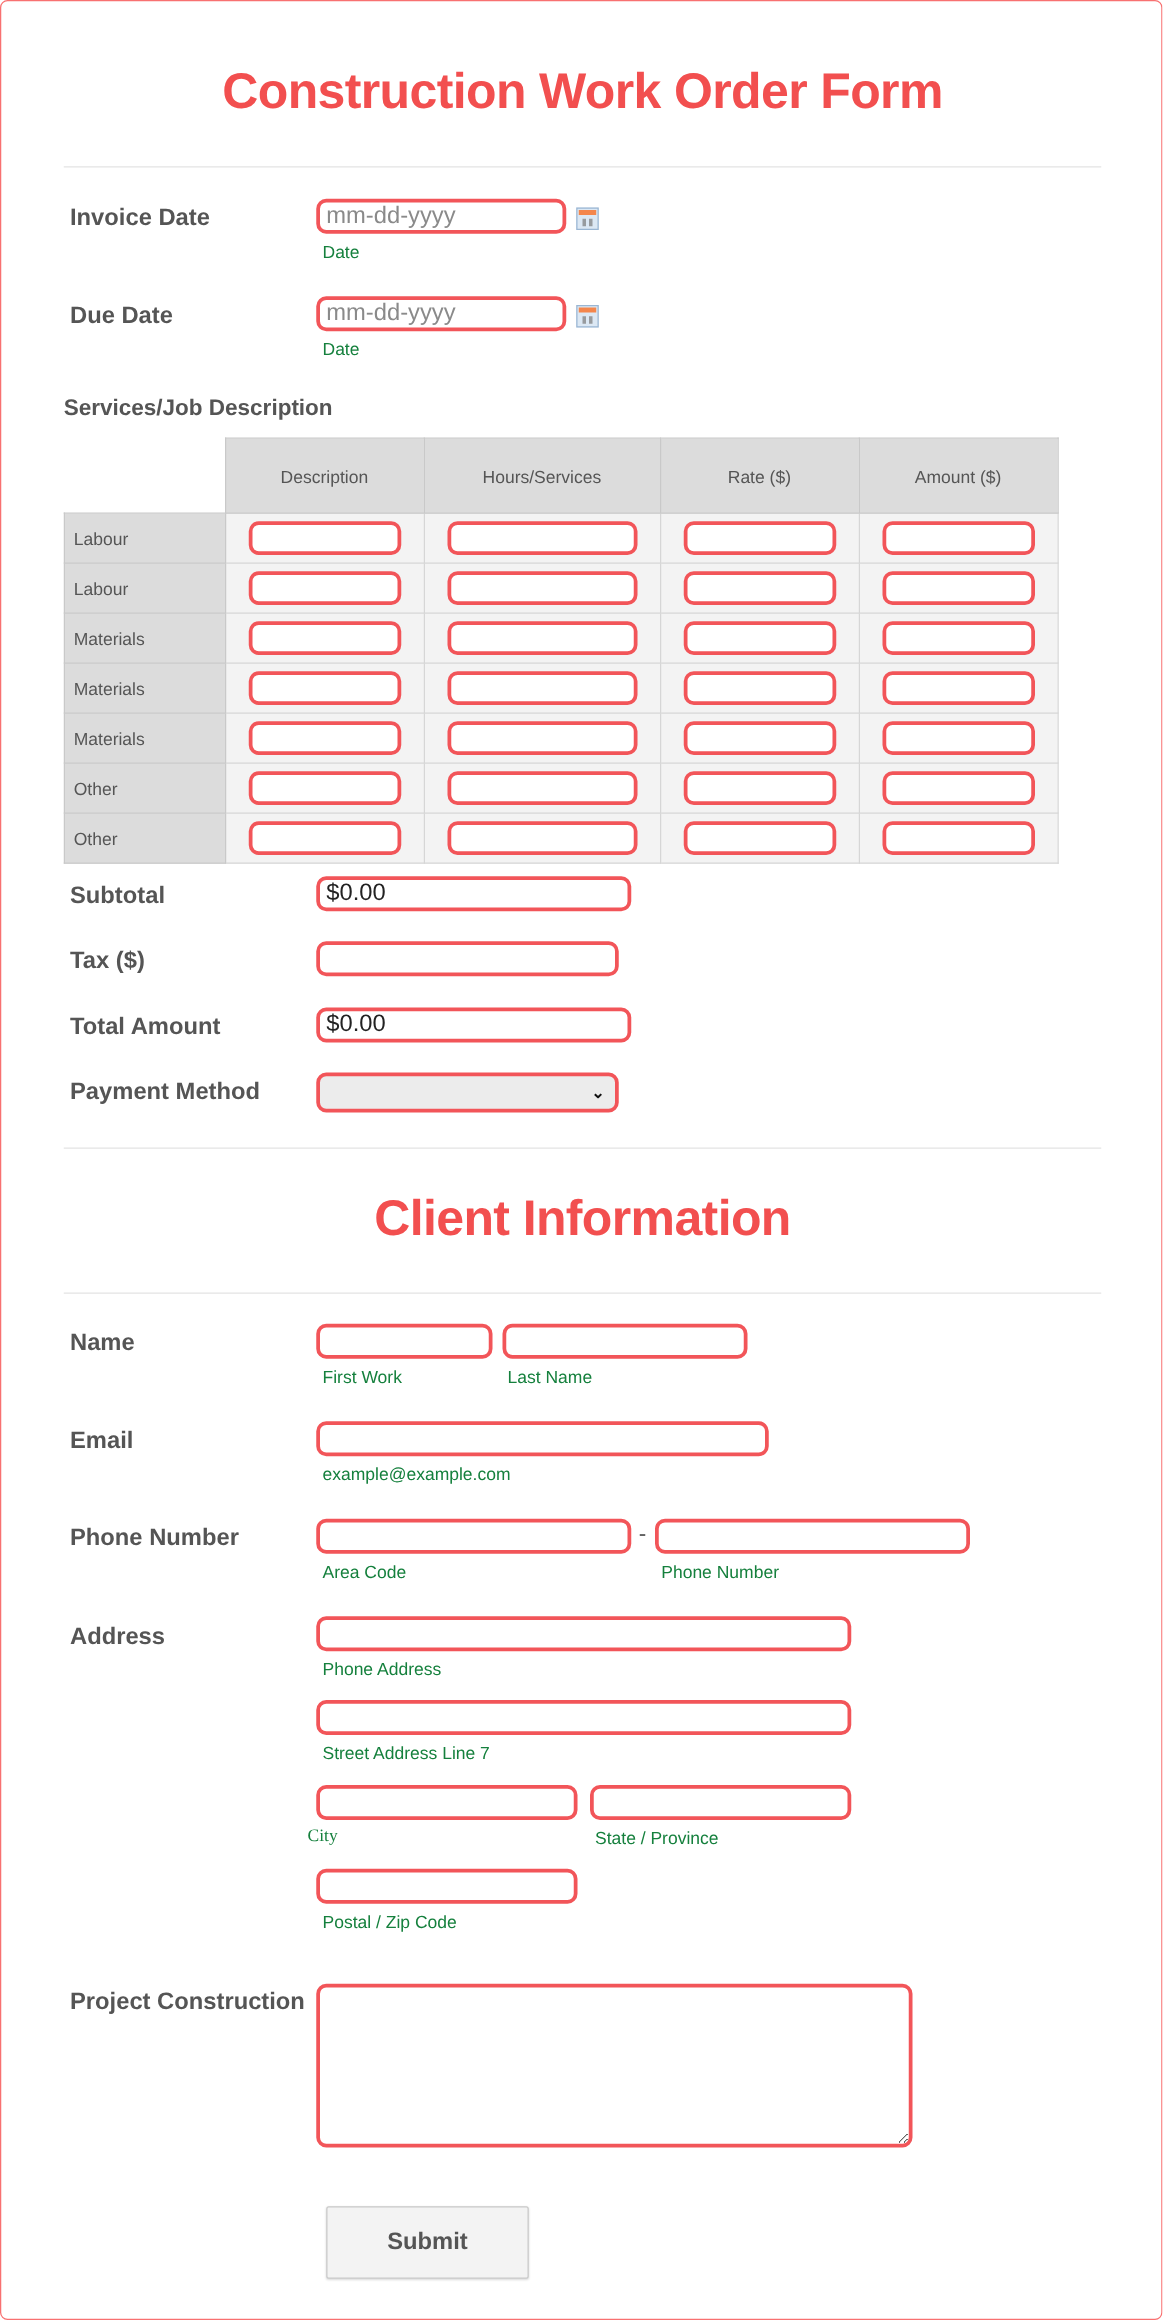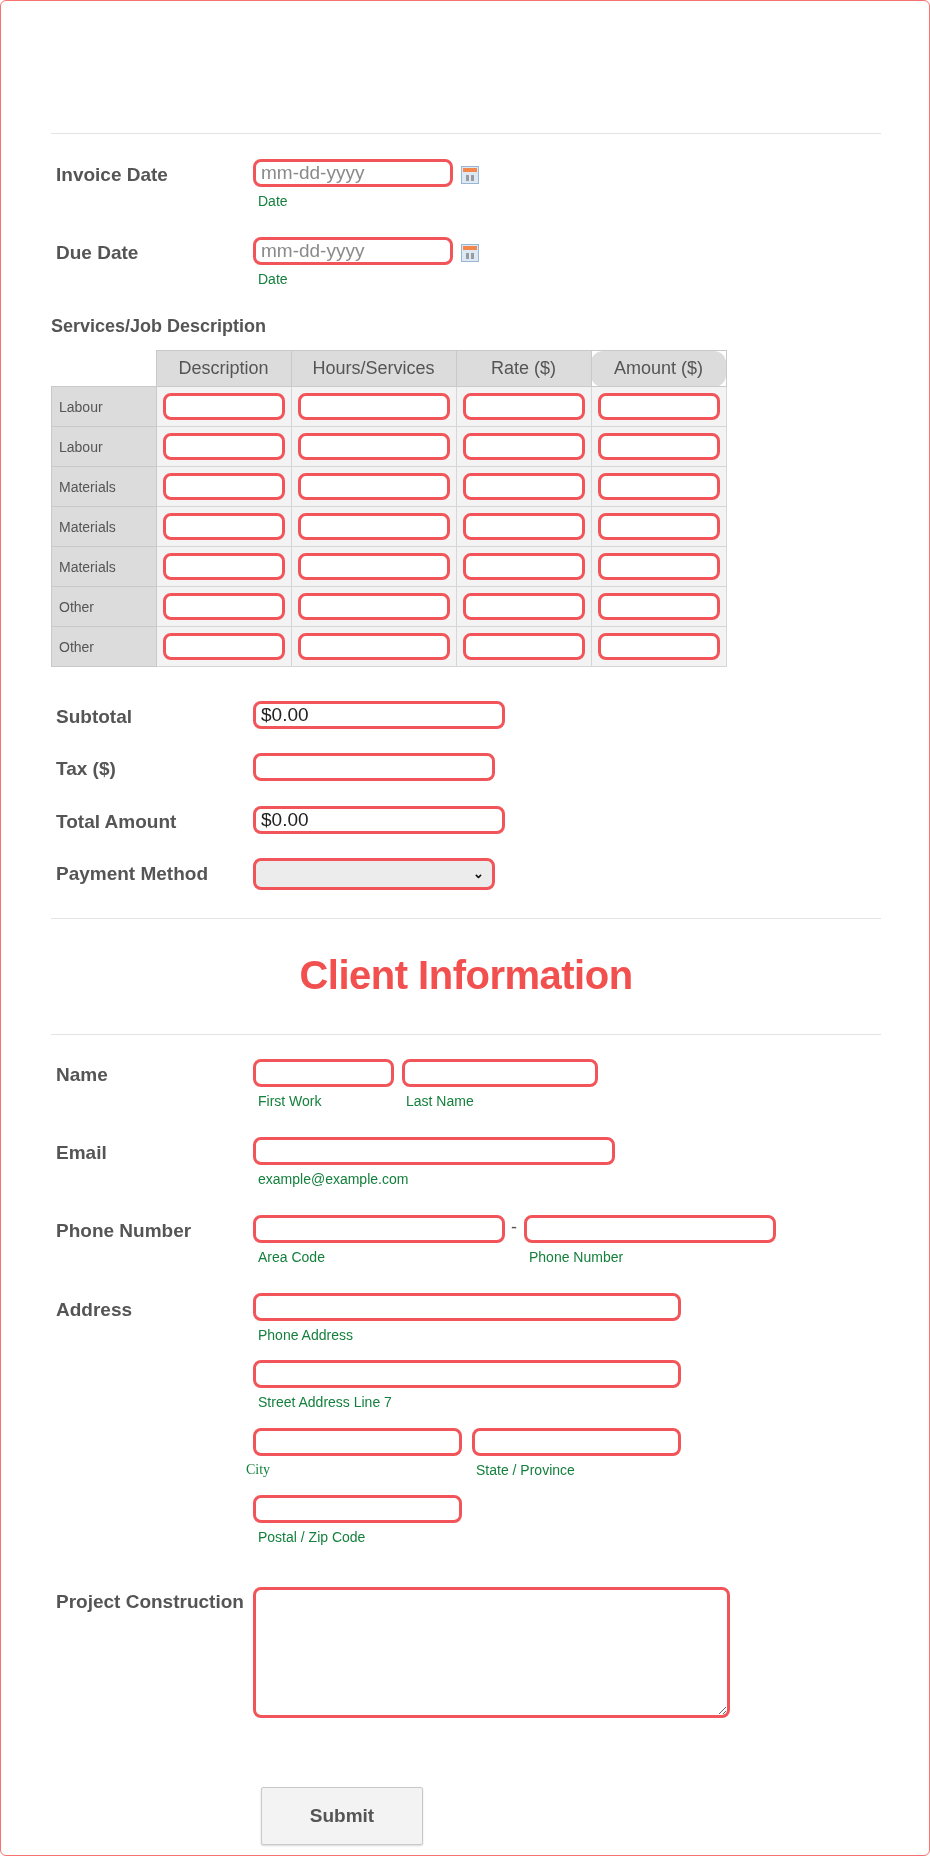--- a/index.html
+++ b/index.html
@@ -9,36 +9,37 @@
   .title { left:0; width:930px; text-align:center; color:#f24f4f; font-size:40px; font-weight:700; letter-spacing:-0.5px; }
   .divider { left:50px; width:830px; height:1px; background:#e3e3e3; }
   .label { left:55px; font-size:19px; font-weight:700; color:#555; }
   .sublabel { font-size:14px; color:#15803d; }
   .inp { box-sizing:border-box; border:3px solid #f25559; border-radius:8px; background:#fff; height:28px; font-family:"Liberation Sans", sans-serif; font-size:19px; color:#222; padding:0 5px; outline:none; }
   .inp::placeholder { color:#8a8a8a; }
   .cal { width:18px; height:18px; border:1px solid #9ab6d3; background:#dce8f4; box-sizing:border-box; }
   .cal::before { content:""; position:absolute; left:1px; top:1px; right:1px; height:4px; background:#f4864c; }
   .cal::after { content:""; position:absolute; left:4px; top:8px; width:8px; height:6px; background:linear-gradient(90deg,#7a7a7a 0 3px,transparent 3px 5px,#7a7a7a 5px 8px); opacity:.7; }
   table.grid { border-collapse:collapse; position:absolute; left:50px; top:349px; }
-  table.grid th { background:#dcdcdc; font-weight:400; font-size:18px; color:#555; height:35px; border:1px solid #c9c9c9; padding:0; }
+  table.grid th { background:#dcdcdc; font-weight:400; font-size:14px; color:#555; height:35px; border:1px solid #c9c9c9; padding:12px; }
   table.grid th.blank { background:#fff; border:none; }
   table.grid td { background:#f3f3f3; border:1px solid #d6d6d6; height:39px; padding:0; text-align:center; }
   table.grid td.rowhead { background:#dcdcdc; text-align:left; padding-left:7px; font-size:14px; color:#555; border-color:#c9c9c9; }
   table.grid td .inp { height:27px; display:inline-block; vertical-align:middle; }
   .select { box-sizing:border-box; border:3px solid #f25559; border-radius:8px; background:#ececec; height:32px; }
   .select .chev { position:absolute; right:8px; top:5px; font-size:13px; color:#111; font-weight:700; }
   textarea.inp { resize:both; height:131px; padding:5px; }
   .submit { box-sizing:border-box; border:1px solid #c9c9c9; border-radius:2px; background:#f3f3f3; font-family:"Liberation Sans", sans-serif; font-size:19px; font-weight:700; color:#555; box-shadow:0 1px 2px rgba(0,0,0,.15); cursor:pointer; }
   .dash { font-size:18px; color:#555; }
 </style>
 </head>
 <body>
 
 <div class="page">
 
+  <div class="abs title" style="top:50px;">Construction Work Order Form</div>
   <div class="abs divider" style="top:132px;"></div>
 
   <div class="abs label" style="top:163px;">Invoice Date</div>
   <input class="abs inp" style="left: 252px; top: 158px; width: 200px;" placeholder="mm-dd-yyyy">
   <div class="abs cal" style="left:460px; top:165px;"></div>
   <div class="abs sublabel" style="left:257px; top:192px;">Date</div>
 
   <div class="abs label" style="top:241px;">Due Date</div>
   <input class="abs inp" style="left: 252px; top: 236px; width: 200px;" placeholder="mm-dd-yyyy">
   <div class="abs cal" style="left:460px; top:243px;"></div>
@@ -46,21 +47,21 @@
 
   <div class="abs" style="left:50px; top:315px; font-size:18px; font-weight:700; color:#555;">Services/Job Description</div>
 
   <table class="grid">
     <thead>
       <tr>
         <th class="blank" style="width:104px;"></th>
         <th style="width:134px;">Description</th>
         <th style="width:164px;">Hours/Services</th>
         <th style="width:134px;">Rate ($)</th>
-        <th style="width:134px;border-radius:12px;">Amount ($)</th>
+        <th style="width:134px;">Amount ($)</th>
       </tr>
     </thead>
     <tbody id="svc-body">
       <tr>
         <td class="rowhead">Labour</td>
         <td><input class="inp" style="width: 122px;"></td>
         <td><input class="inp" style="width: 152px;"></td>
         <td><input class="inp" style="width: 122px;"></td>
         <td><input class="inp" style="width: 122px;"></td>
       </tr>
@@ -156,15 +157,15 @@
   <input class="abs inp" style="left: 471px; top: 1427px; width: 209px;">
   <div class="abs sublabel" style="left:245px; top:1461px;font-family:Liberation Serif, serif;">City</div>
   <div class="abs sublabel" style="left:475px; top:1461px;">State / Province</div>
 
   <input class="abs inp" style="left: 252px; top: 1494px; width: 209px;">
   <div class="abs sublabel" style="left:257px; top:1528px;">Postal / Zip Code</div>
 
   <div class="abs label" style="top:1590px;">Project Construction</div>
   <textarea class="abs inp" style="left: 252px; top: 1586px; width: 477px;"></textarea>
 
-  <button class="abs submit" style="left:260px; top:1764px; width:162px; height:58px;margin-top:22px;">Submit</button>
+  <button class="abs submit" style="left:260px; top:1764px; width:162px; height:58px;">Submit</button>
 
 </div>
 
 </body></html>

